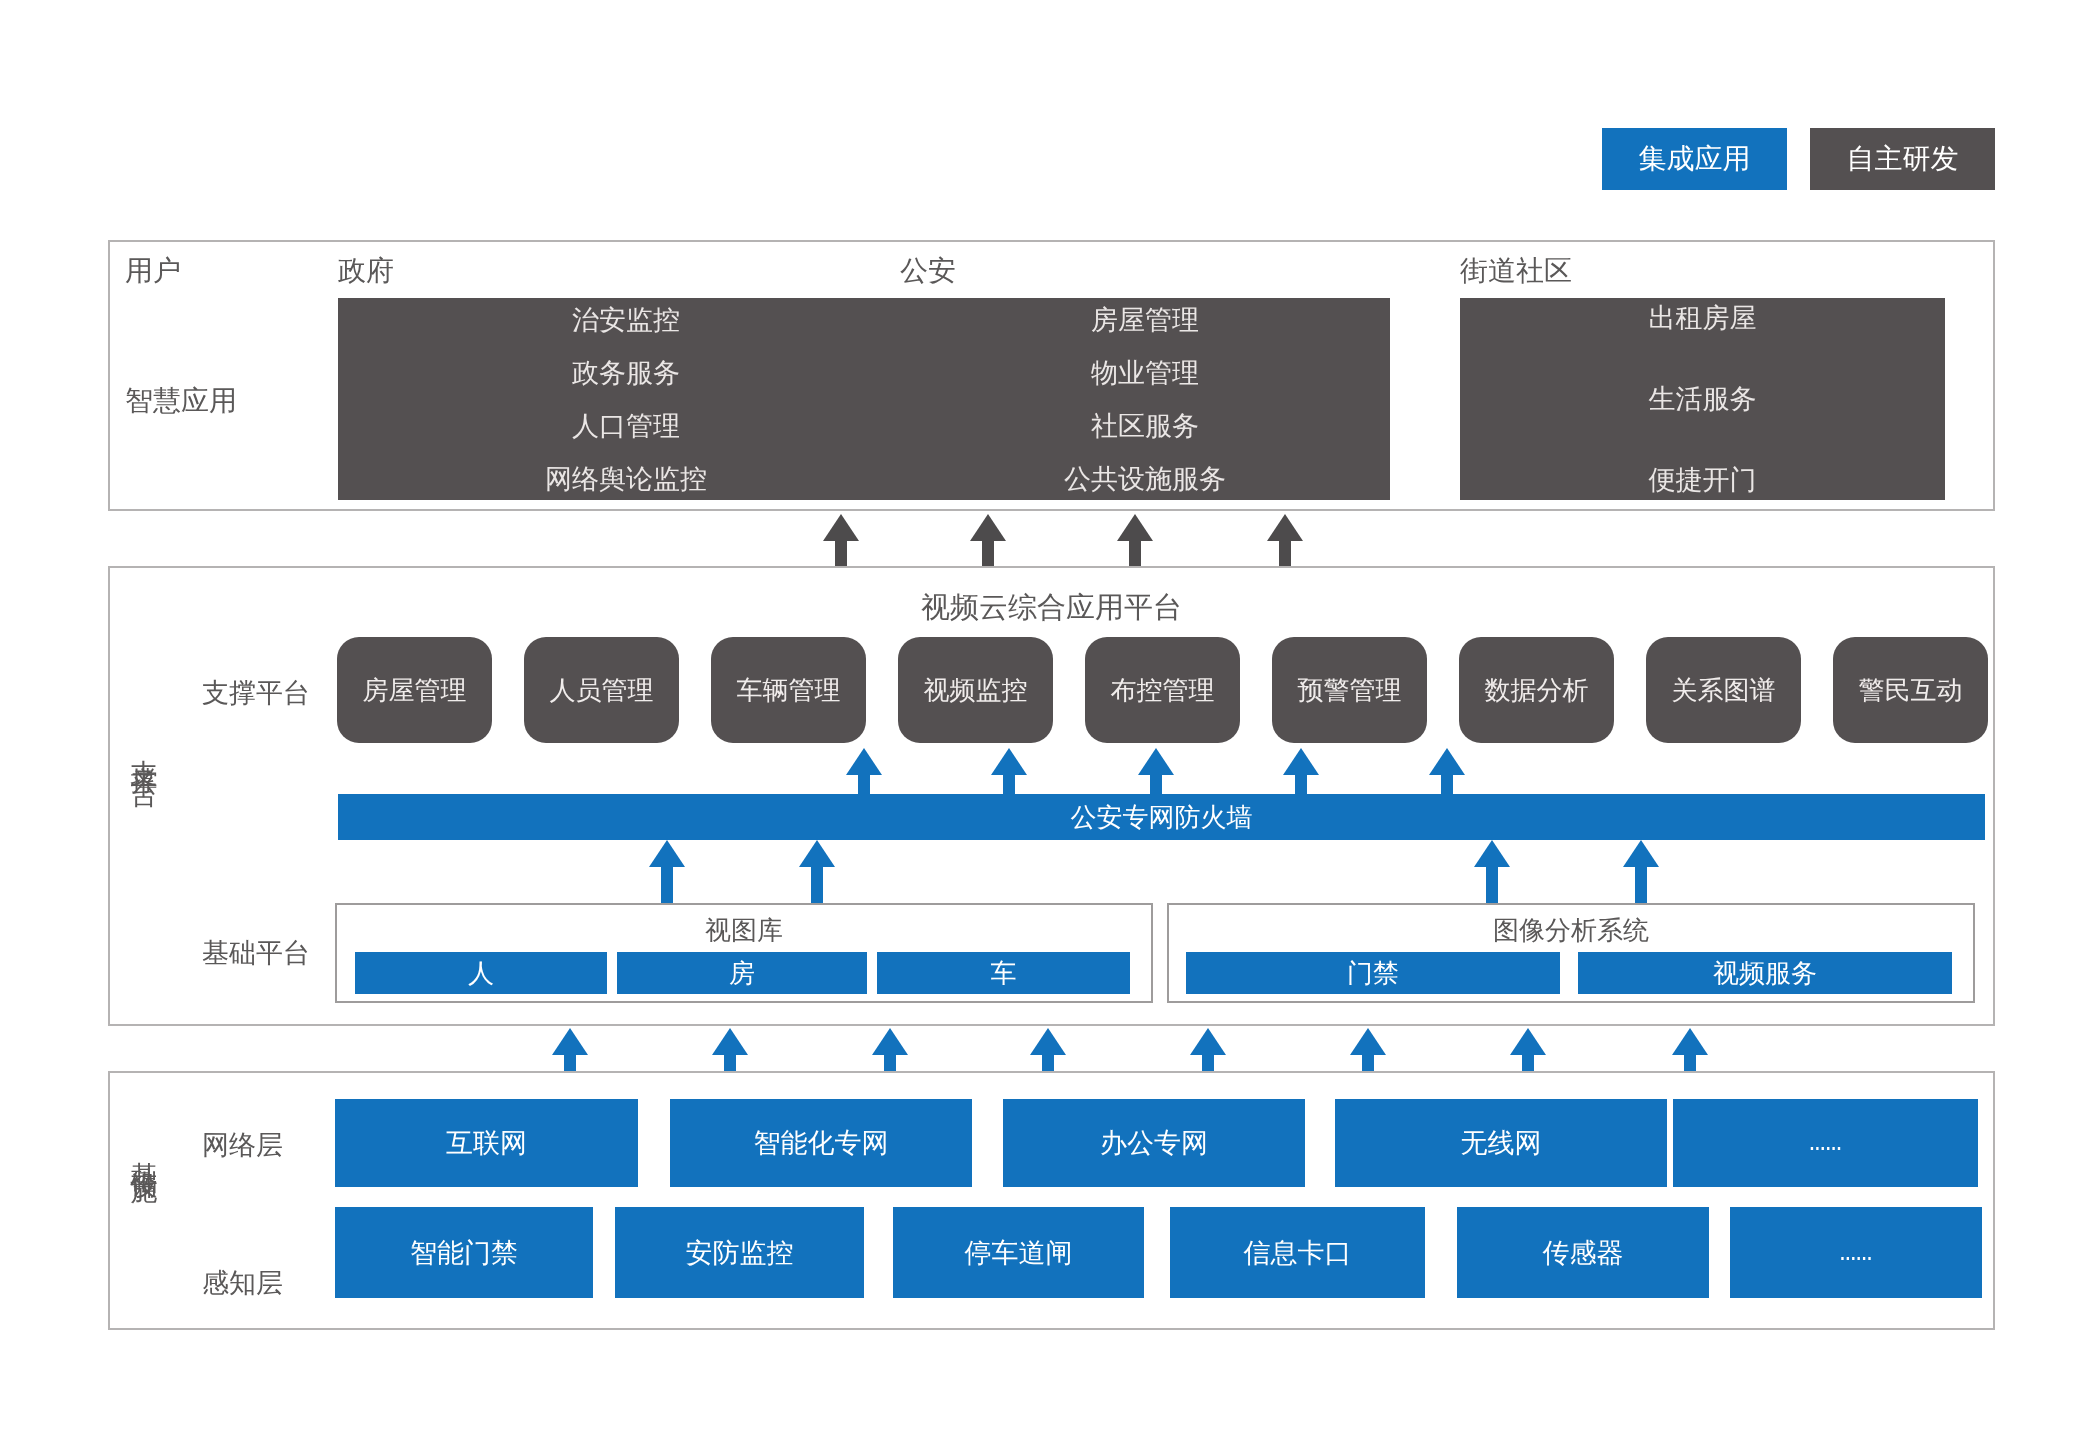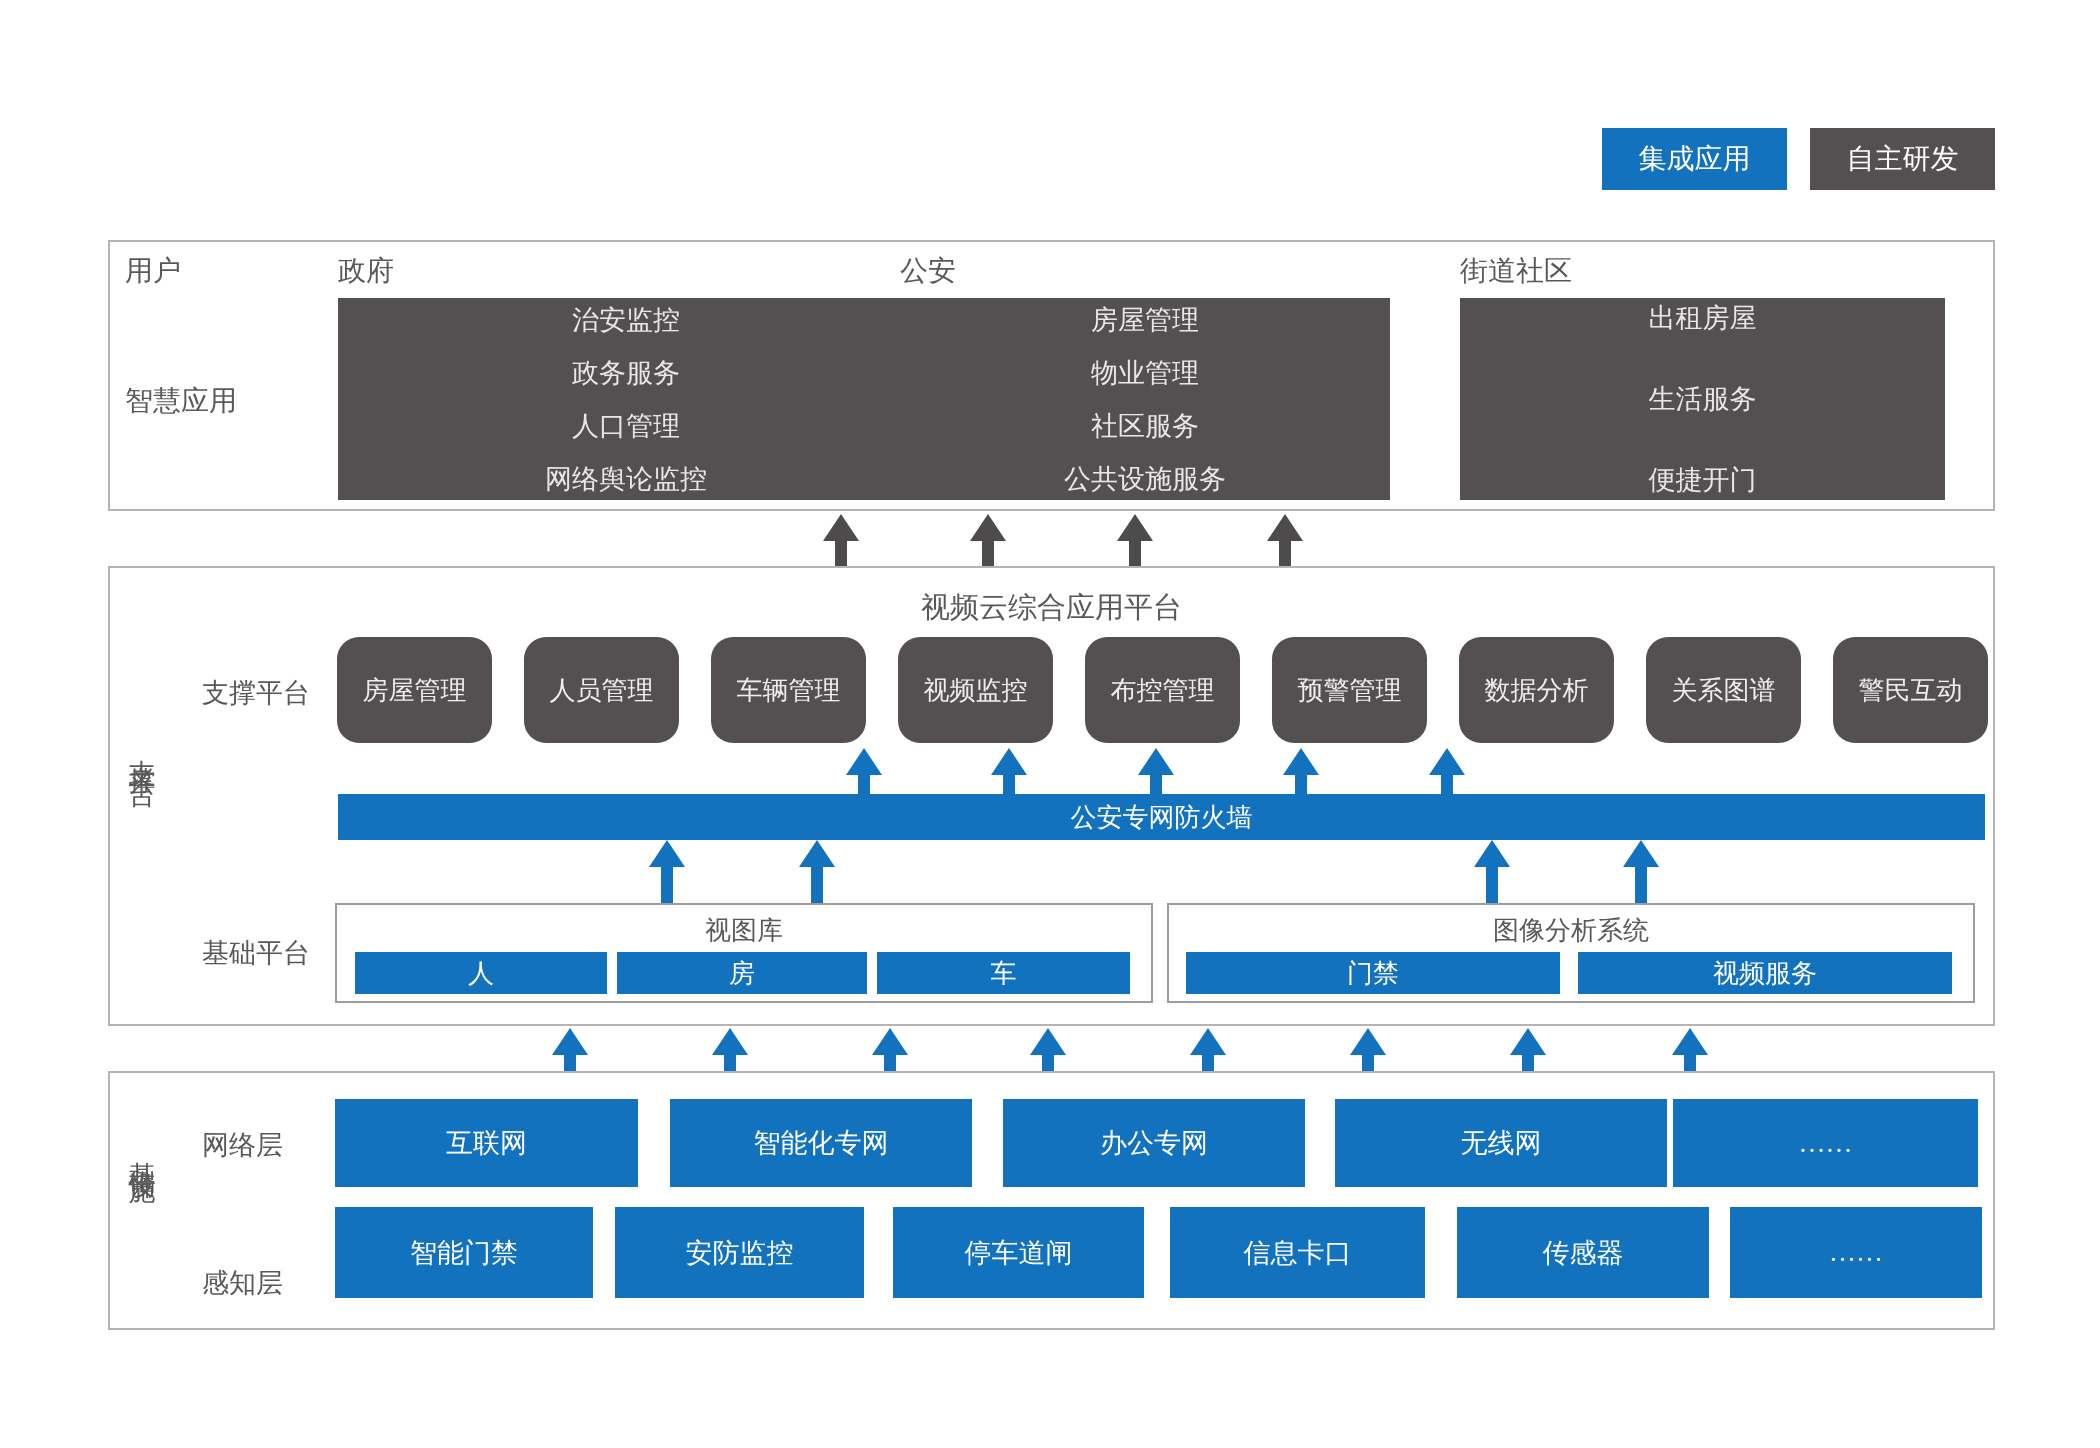--- a/index.html
+++ b/index.html
@@ -1,18 +1,18 @@
 <!DOCTYPE html>
 <html><head>
 <meta charset="utf-8">
 <style>
   html,body { margin:0; padding:0; background:#ffffff; }
   #canvas {
     position:relative; width:2100px; height:1448px; background:#ffffff;
-    font-family:Liberation Serif, serif; overflow:hidden;
+    font-family:Liberation Mono, monospace; overflow:hidden;
   }
   .section { position:absolute; border:2px solid #b5b3b3; background:#ffffff; box-sizing:border-box; }
   .gray-label { position:absolute; color:#5a5858; font-size:27px; white-space:nowrap; }
   .col-header { position:absolute; color:#5a5858; font-size:28px; text-align:left; }
   .dark-box { position:absolute; background:#545051; color:#eae6e5; display:flex; flex-direction:column;
               justify-content:center; align-items:center; gap:17px; font-size:27px; }
   .module { position:absolute; background:#545051; color:#f0eceb; border-radius:22px; width:155px; height:106px;
             display:flex; align-items:center; justify-content:center; font-size:26px; }
   .blue-bar { position:absolute; background:#1272bd; color:#ffffff; display:flex; align-items:center;
               justify-content:center; font-size:26px; }

